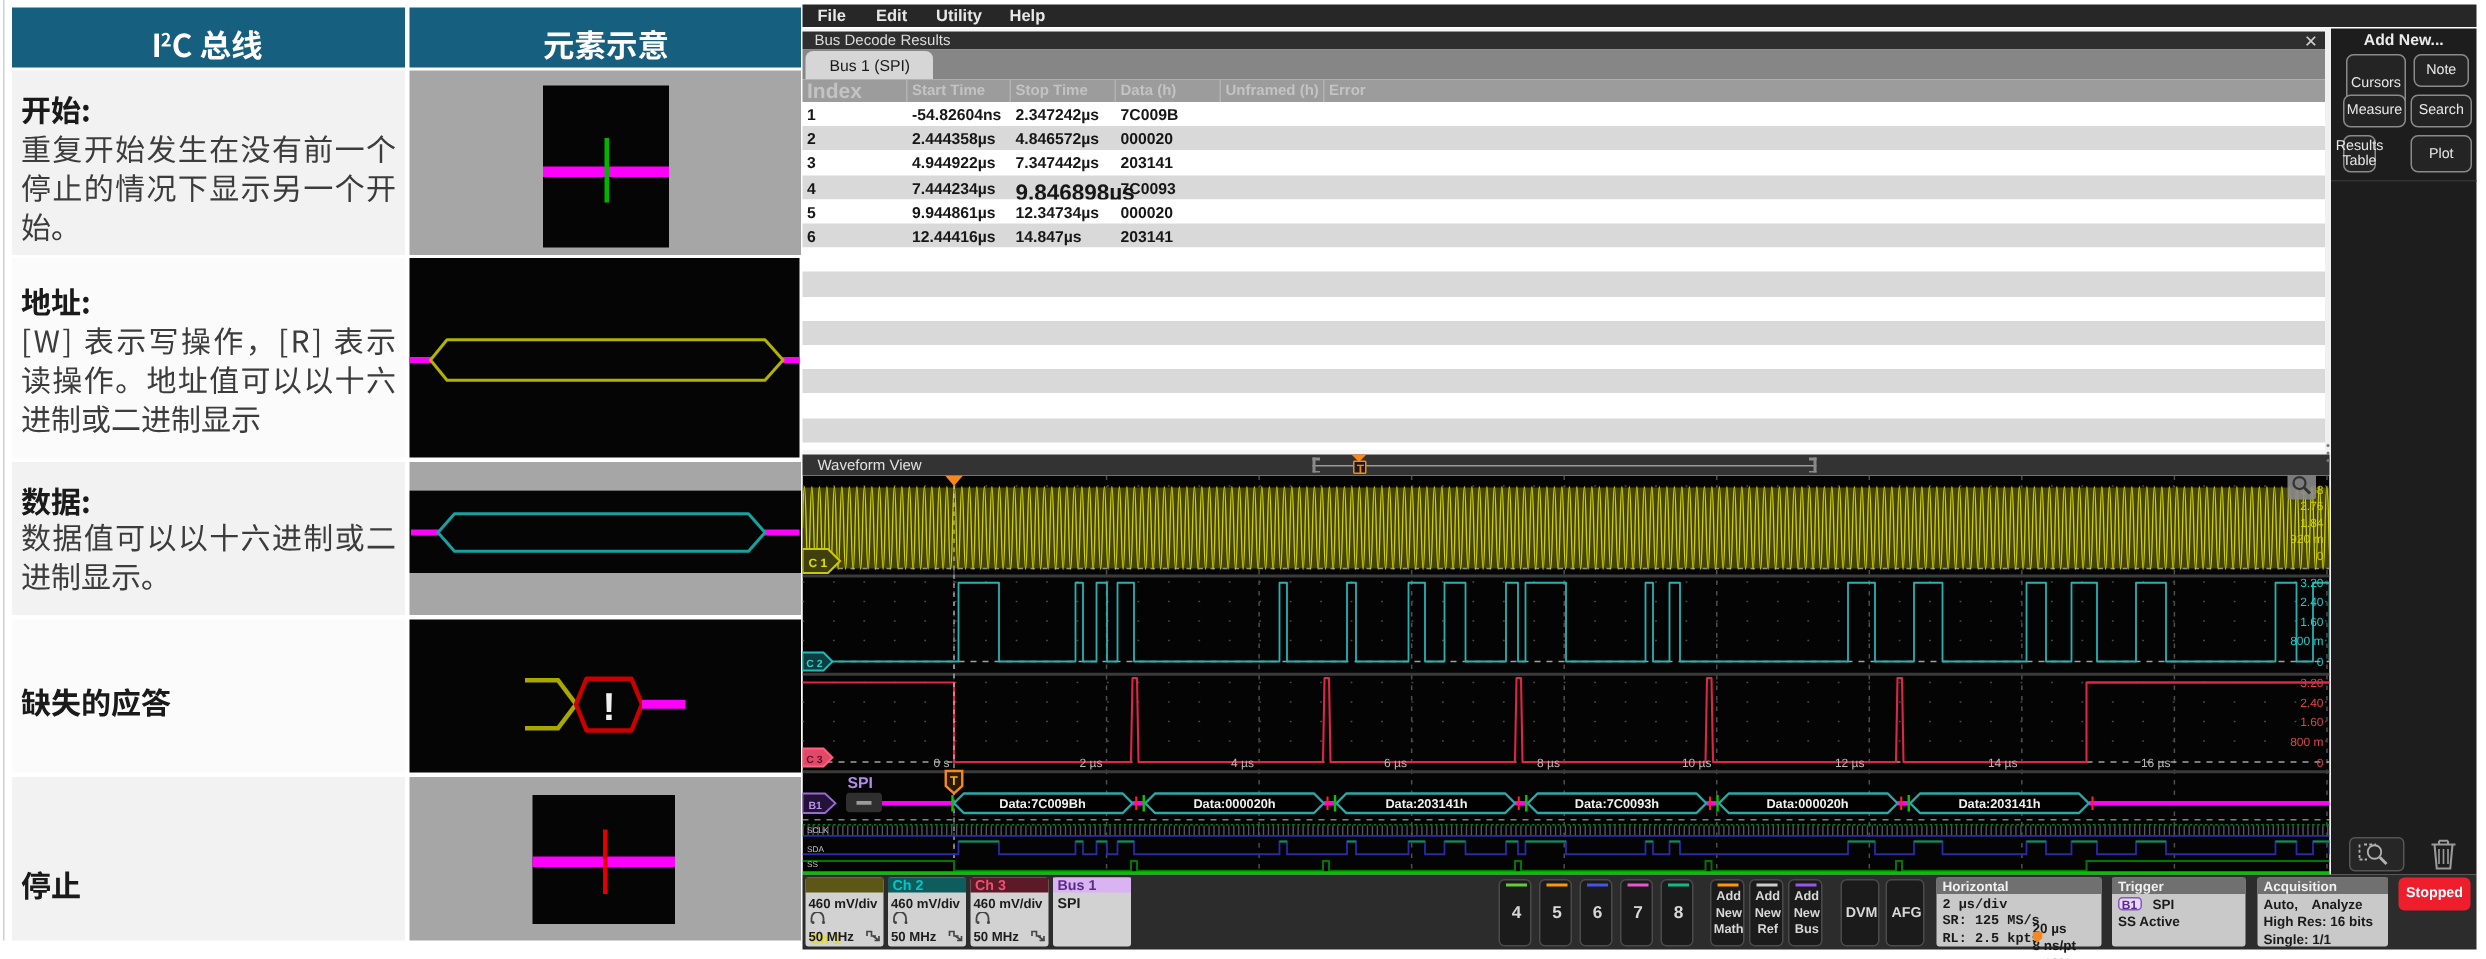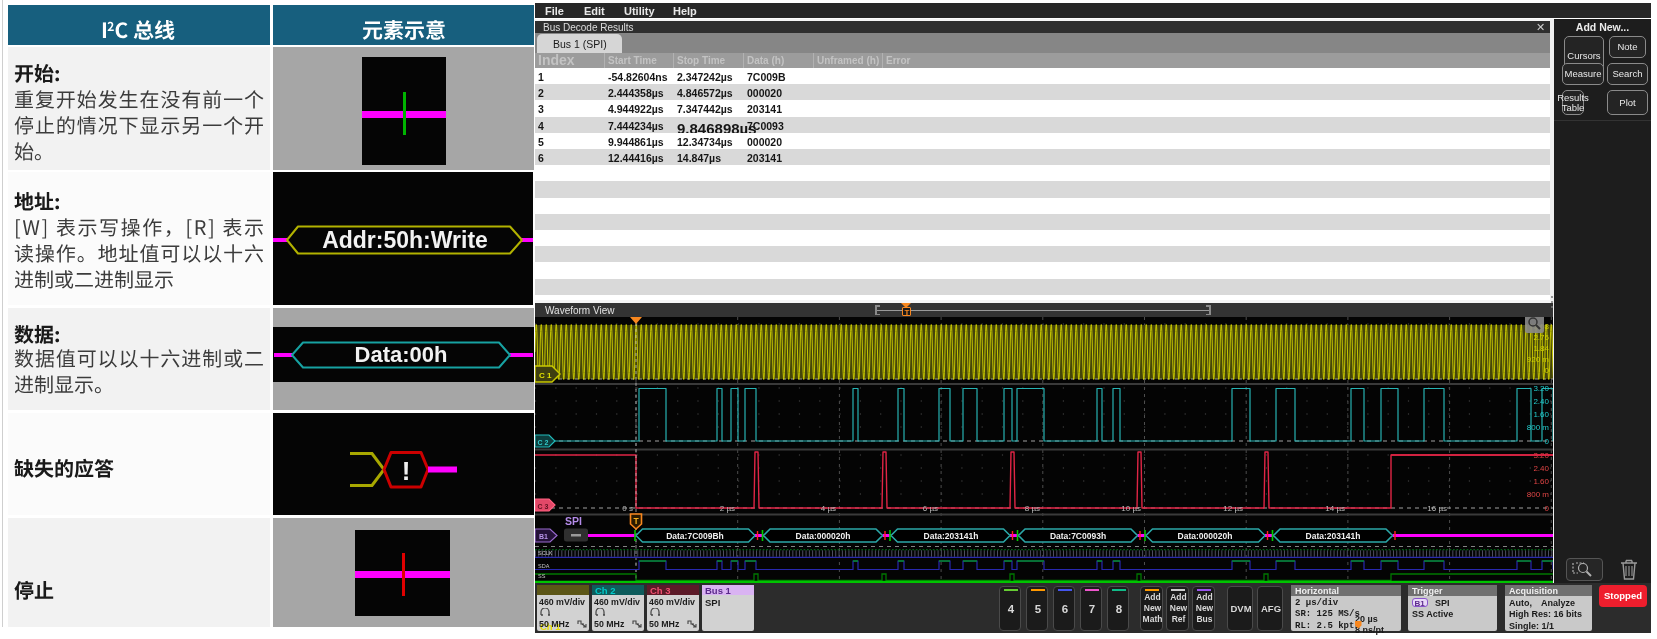--- a/index.html
+++ b/index.html
@@ -36,22 +36,20 @@
 <rect x="274" y="353" width="20" height="4" fill="#ff00ff"></rect>
 <rect x="509" y="353" width="24" height="4" fill="#ff00ff"></rect>
 <path d="M292,355 L303,342.5 L499,342.5 L510,355 L499,367.5 L303,367.5 Z" fill="#050505" stroke="#17a2a2" stroke-width="2" stroke-linejoin="round"></path>
 <path d="M350,453.5 h22 l12,16 l-12,16 h-22" fill="none" stroke="#a8a800" stroke-width="3"></path>
 <path d="M384,469.5 L391,452.5 L421,452.5 L428,469.5 L421,487 L391,487 Z" fill="#050505" stroke="#cc0000" stroke-width="3" stroke-linejoin="round"></path>
 <rect x="428" y="466.5" width="29" height="6" fill="#ff00ff"></rect>
 <text x="406" y="480" text-anchor="middle" font-family="Liberation Sans,sans-serif" font-size="26" font-weight="bold" fill="#f0f0f0">!</text>
 </g>
     </svg>
 
-<div style="position:absolute;left:288px;top:227px;width:234px;height:26px;font-family:'Liberation Sans',sans-serif;font-size:23px;font-weight:bold;color:#f2f2f2;text-align:center;line-height:26px;">Addr:50h:Write</div>
-<div style="position:absolute;left:292px;top:343px;width:218px;height:24px;font-family:'Liberation Sans',sans-serif;font-size:22px;font-weight:bold;color:#f2f2f2;text-align:center;line-height:24px;">Data:00h</div>
 
 <svg style="position:absolute;left:0;top:0;width:1657px;height:639px" viewBox="0 0 1657 639">
       <path d="M102.9 38H106V22.4H102.9Z" fill="#fff"></path>
       <path d="M107.7 31H113.8V29.5H111.8C111.4 29.5 110.8 29.5 110.3 29.6C112 28 113.3 26.2 113.3 24.6C113.3 22.9 112.2 21.8 110.5 21.8C109.3 21.8 108.5 22.3 107.6 23.2L108.6 24.2C109.1 23.7 109.6 23.2 110.3 23.2C111.1 23.2 111.6 23.8 111.6 24.7C111.6 26.1 110.2 27.8 107.7 30Z" fill="#fff"></path>
       <path d="M122.7 38.3C124.8 38.3 126.4 37.5 127.7 36L126 34.1C125.2 35 124.2 35.6 122.9 35.6C120.4 35.6 118.8 33.6 118.8 30.2C118.8 26.8 120.6 24.8 122.9 24.8C124.1 24.8 125 25.4 125.8 26.1L127.4 24.2C126.4 23.1 124.9 22.2 122.9 22.2C118.9 22.2 115.6 25.2 115.6 30.3C115.6 35.5 118.8 38.3 122.7 38.3Z M148.7 33.5C149.9 35 151.1 37 151.4 38.4L153.6 37.1C153.1 35.7 151.9 33.8 150.6 32.4ZM138.6 32.8V36.6C138.6 39 139.4 39.7 142.5 39.7C143.2 39.7 146 39.7 146.6 39.7C149 39.7 149.8 39 150.1 36.4C149.4 36.3 148.2 35.9 147.7 35.5C147.6 37.1 147.4 37.4 146.4 37.4C145.7 37.4 143.4 37.4 142.8 37.4C141.5 37.4 141.3 37.3 141.3 36.6V32.8ZM135.4 33C135.1 34.7 134.5 36.7 133.7 37.7L136 38.8C136.9 37.4 137.6 35.3 137.8 33.5ZM139.3 26.6H147.8V29.2H139.3ZM136.6 24.2V31.6H143.3L141.8 32.8C143.1 33.6 144.6 35 145.3 36L147.2 34.4C146.5 33.5 145.2 32.4 144 31.6H150.7V24.2H147.7L149.5 21.2L146.9 20.1C146.5 21.4 145.7 23 145 24.2H141.1L142.3 23.7C141.9 22.6 141 21.2 140.1 20.2L138 21.2C138.7 22.1 139.4 23.3 139.8 24.2Z M155.1 36.5 155.6 38.9C157.6 38.2 160.2 37.3 162.6 36.4L162.2 34.4C159.6 35.2 156.8 36 155.1 36.5ZM168.9 21.7C169.8 22.2 170.9 23.1 171.5 23.7L173 22.2C172.4 21.7 171.2 20.8 170.4 20.4ZM155.6 29.3C155.9 29.2 156.4 29 158.3 28.8C157.6 29.8 157 30.5 156.6 30.9C156 31.7 155.5 32.1 155 32.2C155.2 32.9 155.6 34 155.7 34.5C156.3 34.1 157.2 33.9 162.3 32.9C162.2 32.4 162.3 31.4 162.3 30.8L159 31.3C160.5 29.6 161.9 27.7 163 25.7L161 24.4C160.6 25.2 160.2 25.9 159.7 26.6L157.9 26.8C159.1 25.2 160.3 23.2 161.1 21.3L158.7 20.2C158 22.6 156.5 25.1 156.1 25.8C155.6 26.4 155.2 26.9 154.8 27C155.1 27.6 155.5 28.8 155.6 29.3ZM172.1 30.6C171.5 31.6 170.7 32.5 169.8 33.4C169.6 32.5 169.4 31.6 169.2 30.6L174.1 29.7L173.7 27.5L169 28.4L168.8 26.4L173.6 25.7L173.1 23.5L168.6 24.2C168.6 22.8 168.5 21.5 168.6 20.1H166C166 21.6 166.1 23.1 166.2 24.5L163.1 25L163.5 27.3L166.3 26.8L166.5 28.8L162.7 29.5L163.1 31.8L166.8 31.1C167 32.5 167.3 33.8 167.7 35C166 36 164 36.9 161.9 37.5C162.5 38.1 163.1 38.9 163.4 39.6C165.2 38.9 167 38.1 168.5 37.2C169.3 38.8 170.4 39.9 171.7 39.9C173.4 39.9 174.1 39.2 174.5 36.6C174 36.3 173.2 35.8 172.7 35.2C172.6 36.9 172.4 37.4 172 37.4C171.5 37.4 171 36.8 170.5 35.7C172 34.5 173.3 33.1 174.3 31.6Z" fill="#fff"></path>
       <path d="M365 21.6V24.1H380V21.6ZM363.1 27.4V29.8H367.9C367.6 33.3 367 36.2 362.7 37.8C363.2 38.3 363.9 39.2 364.2 39.8C369.3 37.8 370.2 34.2 370.6 29.8H373.8V36.3C373.8 38.7 374.4 39.5 376.8 39.5C377.2 39.5 378.8 39.5 379.3 39.5C381.5 39.5 382.1 38.4 382.3 34.6C381.7 34.5 380.6 34 380 33.6C379.9 36.6 379.8 37.2 379.1 37.2C378.7 37.2 377.5 37.2 377.2 37.2C376.5 37.2 376.4 37 376.4 36.2V29.8H381.9V27.4Z M396.1 36.6C397.8 37.5 400.1 38.8 401.1 39.7L403.1 38.2C401.9 37.3 399.6 36.1 398 35.3ZM388.6 35.3C387.5 36.4 385.5 37.3 383.6 37.9C384.2 38.3 385.1 39.2 385.5 39.7C387.3 38.9 389.5 37.6 390.9 36.2ZM386.8 32C387.2 31.9 387.9 31.8 391.4 31.6C389.8 32.2 388.6 32.6 387.9 32.8C386.5 33.3 385.7 33.5 384.8 33.6C385 34.2 385.3 35.2 385.4 35.6C386.1 35.4 387 35.3 392.7 35V37.3C392.7 37.5 392.6 37.6 392.3 37.6C391.9 37.6 390.6 37.6 389.5 37.5C389.9 38.2 390.3 39.2 390.4 39.8C392 39.8 393.1 39.8 394 39.5C394.9 39.1 395.1 38.5 395.1 37.3V34.8L399.9 34.6C400.4 35 400.8 35.4 401.1 35.8L403.1 34.5C402.2 33.5 400.4 32.1 399.1 31.2L397.2 32.3L398.1 33L392 33.2C394.7 32.4 397.3 31.3 399.8 30L398.1 28.5C397.3 29 396.4 29.4 395.5 29.8L391.3 30C392.2 29.7 393 29.3 393.8 28.8L393.3 28.4H403.2V26.5H394.7V25.7H401.1V23.9H394.7V23.1H402.2V21.3H394.7V20.1H392.2V21.3H384.9V23.1H392.2V23.9H386V25.7H392.2V26.5H383.9V28.4H390.5C389.3 29 388.2 29.5 387.7 29.6C387.1 29.9 386.6 30 386.1 30.1C386.4 30.6 386.7 31.6 386.8 32Z M408.1 30.6C407.4 32.8 406 35 404.5 36.4C405.1 36.8 406.3 37.5 406.8 37.9C408.3 36.4 409.9 33.8 410.8 31.3ZM418.1 31.5C419.5 33.6 420.9 36.3 421.3 38L424 36.9C423.4 35.1 421.9 32.5 420.5 30.5ZM407 21.5V24H421.9V21.5ZM405.1 26.6V29.1H413.2V36.9C413.2 37.2 413.1 37.3 412.7 37.3C412.3 37.3 410.8 37.3 409.6 37.2C409.9 38 410.3 39.1 410.5 39.9C412.3 39.9 413.7 39.8 414.7 39.4C415.7 39 415.9 38.3 415.9 36.9V29.1H423.9V26.6Z M431 34.8V37.1C431 39 431.6 39.7 434.3 39.7C434.8 39.7 437.1 39.7 437.7 39.7C439.7 39.7 440.4 39.1 440.6 36.7C440 36.6 439 36.3 438.5 35.9C438.4 37.4 438.3 37.6 437.5 37.6C436.9 37.6 435 37.6 434.6 37.6C433.6 37.6 433.4 37.6 433.4 37V34.8ZM440.3 35.2C441.3 36.4 442.3 38 442.7 39.1L444.9 38.1C444.4 37 443.3 35.5 442.3 34.3ZM428.4 34.5C427.9 35.8 426.9 37.2 425.8 38.1L427.9 39.4C429 38.3 429.9 36.8 430.5 35.5ZM431.2 31.4H439.9V32.3H431.2ZM431.2 29.1H439.9V29.9H431.2ZM428.8 27.5V33.9H434.2L433.3 34.7C434.4 35.3 435.9 36.2 436.6 36.8L438.1 35.3C437.6 34.9 436.8 34.3 435.9 33.9H442.4V27.5ZM432.8 23.3H438.2C438.1 23.7 437.9 24.3 437.7 24.7H433.4C433.2 24.3 433 23.7 432.8 23.3ZM433.9 20.4 434.3 21.3H427.4V23.3H432L430.4 23.6C430.5 23.9 430.7 24.4 430.8 24.7H426.4V26.7H444.7V24.7H440.2L440.9 23.6L439.2 23.3H443.5V21.3H437C436.8 20.8 436.6 20.3 436.4 19.9Z" fill="#fff"></path>
       <path d="M26.5 67.4V72.3H21.9V71.8V67.4ZM14.9 72.3V74.6H19.2C18.9 77 17.8 79.3 14.9 81.1C15.5 81.5 16.4 82.3 16.8 82.9C20.3 80.7 21.4 77.7 21.8 74.6H26.5V82.8H29V74.6H33.1V72.3H29V67.4H32.6V65.2H15.6V67.4H19.4V71.7V72.3Z M43 74.4V82.8H45.1V82H50V82.8H52.3V74.4ZM45.1 79.9V76.5H50V79.9ZM42.6 73.3C43.4 73 44.4 72.9 51.1 72.3C51.3 72.8 51.5 73.2 51.6 73.6L53.7 72.5C53.1 70.9 51.7 68.6 50.4 66.8L48.5 67.8C49 68.5 49.5 69.3 50 70.2L45.3 70.5C46.4 68.8 47.5 66.7 48.4 64.7L45.9 64C45 66.5 43.6 69.1 43.1 69.8C42.7 70.5 42.3 70.9 41.9 71C42.1 71.6 42.5 72.8 42.6 73.3ZM38.2 70.2H39.5C39.4 72.1 39.1 73.7 38.6 75.2L37.4 74.2C37.7 72.9 38 71.6 38.2 70.2ZM34.9 74.9C35.8 75.7 36.8 76.5 37.7 77.4C36.9 79 35.9 80.1 34.6 80.9C35.1 81.3 35.7 82.2 36 82.8C37.4 81.8 38.5 80.7 39.4 79.1C39.9 79.7 40.4 80.3 40.7 80.8L42.2 78.9C41.8 78.3 41.1 77.6 40.4 76.9C41.2 74.6 41.7 71.7 41.8 68.1L40.5 67.9L40.1 68H38.6C38.8 66.7 39 65.4 39.2 64.3L36.9 64.1C36.8 65.3 36.6 66.7 36.4 68H34.7V70.2H36.1C35.7 72 35.3 73.6 34.9 74.9Z M57.3 73.7C58.3 73.7 59.1 72.9 59.1 71.8C59.1 70.7 58.3 69.9 57.3 69.9C56.2 69.9 55.4 70.7 55.4 71.8C55.4 72.9 56.2 73.7 57.3 73.7ZM57.3 81.3C58.3 81.3 59.1 80.4 59.1 79.4C59.1 78.3 58.3 77.4 57.3 77.4C56.2 77.4 55.4 78.3 55.4 79.4C55.4 80.4 56.2 81.3 57.3 81.3Z" fill="#1a1a1a"></path>
       <path d="M17.2 96.2V102.4H23.2V103.8H16.5V105H23.2V106.7H15V108H33V106.7H24.7V105H31.7V103.8H24.7V102.4H31V96.2H24.7V95H32.9V93.7H24.7V92.2C27 92 29.2 91.8 30.9 91.5L30.1 90.3C27 90.9 21.3 91.3 16.7 91.4C16.8 91.7 17 92.2 17 92.6C18.9 92.5 21.1 92.4 23.2 92.3V93.7H15.2V95H23.2V96.2ZM18.6 99.8H23.2V101.3H18.6ZM24.7 99.8H29.4V101.3H24.7ZM18.6 97.3H23.2V98.8H18.6ZM24.7 97.3H29.4V98.8H24.7Z M40.7 98.2H50V99.5H40.7ZM40.7 95.8H50V97.1H40.7ZM39.2 94.7V100.6H41.4C40.3 102.1 38.5 103.5 36.8 104.5C37.1 104.7 37.6 105.2 37.8 105.4C38.6 105 39.5 104.4 40.3 103.7C41.1 104.5 42.1 105.3 43.3 105.9C40.9 106.6 38.2 107.1 35.6 107.3C35.8 107.6 36.1 108.2 36.1 108.6C39.2 108.3 42.3 107.7 45.1 106.7C47.5 107.6 50.3 108.2 53.3 108.4C53.5 108.1 53.8 107.5 54.2 107.1C51.5 107 49 106.6 46.8 106C48.7 105.1 50.2 103.9 51.3 102.4L50.3 101.8L50.1 101.9H42.1C42.4 101.5 42.7 101.1 43 100.7L42.9 100.6H51.5V94.7ZM40.2 90.2C39.3 92.2 37.6 94 35.9 95.2C36.2 95.5 36.6 96.1 36.8 96.4C37.9 95.6 38.9 94.6 39.8 93.4H52.9V92.1H40.7C41.1 91.6 41.4 91.1 41.6 90.6ZM48.9 103.1C47.9 104 46.6 104.7 45 105.3C43.5 104.7 42.2 104 41.3 103.1Z M68.8 92.9V98.6H63.2V97.8V92.9ZM56.9 98.6V100.1H61.6C61.3 102.8 60.3 105.5 56.9 107.6C57.3 107.8 57.8 108.3 58.1 108.7C61.8 106.3 62.8 103.2 63.1 100.1H68.8V108.6H70.3V100.1H74.8V98.6H70.3V92.9H74.2V91.5H57.6V92.9H61.7V97.8L61.7 98.6Z M86 100.5V108.6H87.3V107.7H93.4V108.6H94.8V100.5ZM87.3 106.4V101.8H93.4V106.4ZM85.3 98.9C85.9 98.6 86.7 98.5 94.2 98C94.4 98.5 94.7 99 94.8 99.4L96.1 98.7C95.5 97.2 94.1 94.8 92.7 93.1L91.5 93.7C92.2 94.6 92.9 95.6 93.5 96.7L87.1 97.1C88.4 95.3 89.7 92.9 90.8 90.6L89.3 90.2C88.3 92.7 86.6 95.4 86.1 96.1C85.6 96.8 85.2 97.3 84.8 97.4C85 97.8 85.2 98.5 85.3 98.9ZM80.8 95.7H83C82.8 98.3 82.3 100.4 81.7 102.2C81 101.6 80.3 101.1 79.6 100.6C80 99.2 80.4 97.5 80.8 95.7ZM78 101.2C79 101.8 80.1 102.7 81.1 103.5C80.1 105.3 79 106.6 77.5 107.4C77.8 107.7 78.2 108.2 78.4 108.6C80 107.6 81.2 106.3 82.1 104.5C82.9 105.3 83.6 106 84 106.6L84.9 105.4C84.4 104.7 83.7 103.9 82.8 103.1C83.7 100.9 84.3 98 84.5 94.4L83.6 94.3L83.4 94.3H81C81.3 92.9 81.5 91.6 81.7 90.4L80.3 90.3C80.1 91.5 79.9 92.9 79.7 94.3H77.6V95.7H79.4C79 97.8 78.5 99.7 78 101.2Z M111.1 91.2C112 92.1 113.1 93.4 113.7 94.2L114.8 93.3C114.3 92.6 113.1 91.4 112.3 90.5ZM100.5 96.5C100.7 96.3 101.4 96.2 102.7 96.2H105.5C104.1 100.4 101.9 103.6 98.2 105.9C98.6 106.1 99.2 106.7 99.4 107C102 105.4 103.9 103.4 105.3 100.9C106.1 102.4 107.1 103.7 108.3 104.8C106.5 106 104.5 106.9 102.4 107.4C102.7 107.7 103.1 108.2 103.2 108.6C105.5 108 107.6 107.1 109.4 105.8C111.2 107.1 113.4 108.1 116 108.7C116.2 108.2 116.6 107.6 116.9 107.3C114.5 106.9 112.4 106 110.6 104.8C112.3 103.3 113.7 101.3 114.5 98.7L113.5 98.3L113.2 98.3H106.5C106.7 97.7 107 96.9 107.2 96.2H116.2L116.3 94.8H107.6C107.9 93.4 108.2 91.9 108.4 90.4L106.7 90.1C106.5 91.8 106.2 93.3 105.9 94.8H102.2C102.8 93.7 103.3 92.4 103.7 91.1L102.1 90.8C101.8 92.3 101 93.9 100.8 94.3C100.5 94.8 100.3 95.1 100 95.1C100.2 95.5 100.4 96.2 100.5 96.5ZM109.4 103.9C108 102.8 107 101.4 106.2 99.8H112.5C111.8 101.4 110.7 102.8 109.4 103.9Z M123.3 90.5C122.6 93.4 121.3 96.2 119.6 97.9C120 98.1 120.7 98.6 121 98.8C121.7 97.9 122.4 96.8 123.1 95.5H127.8V100H121.8V101.4H127.8V106.5H119.6V108H137.5V106.5H129.4V101.4H135.8V100H129.4V95.5H136.6V94.1H129.4V90.2H127.8V94.1H123.7C124.2 93.1 124.5 92 124.8 90.9Z M147.3 90.2C147 91.2 146.6 92.3 146.2 93.3H140.7V94.7H145.6C144.3 97.3 142.5 99.7 140.2 101.3C140.5 101.6 140.8 102.3 141 102.7C141.8 102.1 142.6 101.4 143.3 100.6V108.5H144.8V98.9C145.8 97.6 146.6 96.2 147.3 94.7H158.2V93.3H147.9C148.2 92.4 148.6 91.5 148.8 90.6ZM151.4 95.8V99.6H146.9V101H151.4V106.7H146.1V108.1H158.2V106.7H152.9V101H157.5V99.6H152.9V95.8Z M162 91.5C163.3 92.2 164.9 93.2 165.7 93.9L166.5 92.6C165.7 92 164.1 91.1 162.9 90.5ZM161.1 97C162.3 97.6 163.9 98.5 164.8 99.1L165.6 97.9C164.7 97.3 163.1 96.4 161.9 95.9ZM161.7 107.3 162.9 108.3C164 106.5 165.4 103.9 166.4 101.8L165.3 100.9C164.2 103.2 162.7 105.8 161.7 107.3ZM169.3 90.9V93.2C169.3 94.7 168.8 96.4 166.1 97.6C166.4 97.9 167 98.4 167.2 98.8C170.1 97.3 170.7 95.1 170.7 93.2V92.3H174.6V95.3C174.6 97 175 97.6 176.4 97.6C176.7 97.6 178 97.6 178.3 97.6C178.7 97.6 179.2 97.5 179.5 97.4C179.4 97.1 179.4 96.4 179.3 96C179.1 96.1 178.6 96.1 178.3 96.1C178 96.1 176.8 96.1 176.5 96.1C176.2 96.1 176.1 95.9 176.1 95.3V90.9ZM176 100.4C175.3 102 174.1 103.2 172.7 104.3C171.4 103.2 170.3 101.9 169.6 100.4ZM167.2 99V100.4H168.5L168.1 100.6C168.9 102.4 170 103.9 171.5 105.1C169.7 106.1 167.7 106.8 165.7 107.2C166 107.6 166.3 108.2 166.5 108.6C168.7 108.1 170.8 107.3 172.7 106.1C174.4 107.3 176.4 108.1 178.7 108.6C178.9 108.2 179.3 107.6 179.7 107.2C177.5 106.8 175.6 106.1 174 105.1C175.8 103.7 177.3 101.8 178.1 99.4L177.1 99L176.8 99Z M189.1 90.2C188.9 91.1 188.6 91.9 188.2 92.8H182.5V94.2H187.6C186.3 96.8 184.5 99.3 182.1 100.9C182.4 101.2 182.8 101.7 183 102.1C184.3 101.2 185.4 100.1 186.4 98.9V108.6H187.9V104.6H196.2V106.7C196.2 107 196.1 107.1 195.8 107.1C195.4 107.1 194.2 107.2 192.9 107.1C193.1 107.5 193.3 108.1 193.4 108.5C195.1 108.5 196.2 108.5 196.9 108.3C197.5 108.1 197.7 107.6 197.7 106.7V96.5H188C188.5 95.8 188.9 95 189.2 94.2H200.1V92.8H189.8C190.1 92.1 190.4 91.3 190.6 90.6ZM187.9 101.2H196.2V103.3H187.9ZM187.9 99.9V97.9H196.2V99.9Z M214.3 96.7V104.9H215.7V96.7ZM218.3 96.1V106.7C218.3 107 218.2 107.1 217.9 107.1C217.6 107.1 216.5 107.1 215.3 107.1C215.5 107.5 215.7 108.1 215.8 108.5C217.3 108.5 218.4 108.5 219 108.3C219.6 108 219.8 107.6 219.8 106.7V96.1ZM216.6 90.1C216.2 91.1 215.4 92.4 214.8 93.4H208.8L209.7 93C209.4 92.2 208.5 91 207.7 90.2L206.3 90.7C207.1 91.5 207.8 92.6 208.2 93.4H203.2V94.7H221.1V93.4H216.5C217 92.5 217.7 91.5 218.2 90.6ZM210.4 101V103H205.9V101ZM210.4 99.8H205.9V97.8H210.4ZM204.5 96.5V108.5H205.9V104.2H210.4V106.9C210.4 107.1 210.3 107.2 210 107.2C209.7 107.2 208.8 107.2 207.8 107.2C208 107.6 208.2 108.1 208.3 108.5C209.7 108.5 210.6 108.5 211.1 108.3C211.7 108 211.8 107.6 211.8 106.9V96.5Z M224 98.4V100H242.3V98.4Z M253.2 96.1V108.6H254.8V96.1ZM254.1 90.2C252.1 93.5 248.5 96.4 244.7 98.1C245.1 98.4 245.6 99 245.8 99.5C248.9 98 251.9 95.6 254 92.9C256.7 96 259.3 97.9 262.3 99.5C262.5 99 263 98.4 263.4 98.1C260.3 96.6 257.5 94.7 254.9 91.7L255.5 90.8Z" fill="#3c3c3c"></path>
       <path d="M23.3 121.4H29.9V123.1H23.3ZM22 120.4V124.2H31.3V120.4ZM20.2 125.5V128.7H21.5V126.7H31.7V128.7H33V125.5ZM25.3 116.5C25.6 116.9 25.8 117.5 26.1 118H20.5V119.3H33V118H27.7C27.4 117.4 27 116.7 26.6 116.1ZM22 128.2V129.4H25.9V132.9C25.9 133.1 25.8 133.2 25.5 133.2C25.2 133.2 24.1 133.2 22.9 133.2C23.1 133.6 23.3 134.1 23.3 134.5C24.9 134.5 25.9 134.5 26.6 134.3C27.2 134.1 27.4 133.7 27.4 132.9V129.4H31.2V128.2ZM19.3 116.2C18.2 119.3 16.5 122.3 14.6 124.2C14.9 124.6 15.3 125.3 15.5 125.7C16.1 125.1 16.6 124.3 17.2 123.5V134.6H18.6V121.2C19.4 119.8 20.1 118.2 20.6 116.7Z M38.7 120.6V132.1H35.9V133.6H53.9V132.1H46.4V124.4H53V122.9H46.4V116.3H44.9V132.1H40.2V120.6Z M66.9 124.5C68 126 69.3 128 69.9 129.2L71.2 128.4C70.5 127.2 69.2 125.3 68 123.9ZM60.6 116.2C60.5 117.1 60.1 118.4 59.8 119.4H57.6V134.1H58.9V132.5H64.5V119.4H61.2C61.5 118.6 61.9 117.4 62.2 116.4ZM58.9 120.8H63.1V125H58.9ZM58.9 131.1V126.3H63.1V131.1ZM67.8 116.1C67.1 118.9 66.1 121.6 64.7 123.4C65 123.6 65.7 124 65.9 124.3C66.6 123.3 67.3 122.1 67.8 120.7H72.9C72.7 128.8 72.4 131.8 71.7 132.5C71.5 132.8 71.3 132.9 70.9 132.9C70.4 132.9 69.2 132.8 67.9 132.7C68.2 133.1 68.4 133.8 68.4 134.2C69.5 134.2 70.7 134.3 71.4 134.2C72.1 134.1 72.5 134 73 133.4C73.8 132.4 74.1 129.3 74.4 120.1C74.4 119.9 74.4 119.4 74.4 119.4H68.4C68.7 118.4 69 117.4 69.2 116.4Z M79.8 116.2V134.6H81.1V116.2ZM78.2 120.1C78.1 121.6 77.7 123.8 77.3 125.2L78.4 125.6C78.9 124.1 79.2 121.8 79.3 120.2ZM81.3 119.5C81.7 120.5 82.2 121.7 82.4 122.5L83.4 122C83.2 121.2 82.7 120 82.3 119.1ZM85.6 128.8H92.9V130.3H85.6ZM85.6 127.7V126.2H92.9V127.7ZM88.5 116.2V117.8H83.4V118.9H88.5V120.2H83.9V121.3H88.5V122.7H82.8V123.8H95.9V122.7H90V121.3H94.8V120.2H90V118.9H95.3V117.8H90V116.2ZM84.2 125V134.6H85.6V131.5H92.9V132.9C92.9 133.1 92.8 133.2 92.5 133.2C92.2 133.3 91.3 133.3 90.3 133.2C90.4 133.6 90.6 134.1 90.7 134.5C92.1 134.5 93 134.5 93.6 134.3C94.1 134.1 94.3 133.7 94.3 132.9V125Z M99.1 118.3C100.3 119.3 101.8 120.8 102.4 121.8L103.6 120.7C102.9 119.7 101.4 118.3 100.1 117.3ZM98.4 131.2 99.6 132.3C100.9 130.4 102.3 127.9 103.4 125.7L102.4 124.7C101.2 127 99.6 129.7 98.4 131.2ZM106.4 118.6H114.1V124H106.4ZM105 117.1V125.4H107.3C107.1 129.5 106.4 132 102.5 133.4C102.8 133.7 103.3 134.2 103.4 134.6C107.7 133 108.5 130 108.8 125.4H111.2V132.3C111.2 133.8 111.5 134.3 113.1 134.3C113.4 134.3 114.8 134.3 115.1 134.3C116.5 134.3 116.9 133.5 117 130.4C116.6 130.3 116 130.1 115.7 129.8C115.6 132.5 115.5 132.9 115 132.9C114.7 132.9 113.5 132.9 113.3 132.9C112.7 132.9 112.6 132.8 112.6 132.2V125.4H115.6V117.1Z M119.6 117.7V119.2H127.4V134.6H128.9V124C131.2 125.2 133.9 126.9 135.3 128L136.4 126.6C134.8 125.4 131.6 123.6 129.2 122.5L128.9 122.8V119.2H137.5V117.7Z M144.3 121.6H154.6V123.7H144.3ZM144.3 118.4H154.6V120.4H144.3ZM142.9 117.2V124.9H156.1V117.2ZM155.9 126.4C155.2 127.7 154 129.4 153.1 130.5L154.3 131.1C155.2 130 156.3 128.4 157.2 127ZM141.9 127.1C142.8 128.3 143.7 130.1 144.2 131.1L145.4 130.5C145 129.5 143.9 127.8 143.1 126.6ZM150.9 125.7V132.2H147.9V125.7H146.5V132.2H140.3V133.7H158.7V132.2H152.3V125.7Z M165 126C164.2 128.2 162.7 130.5 161.1 131.9C161.4 132.1 162.1 132.5 162.4 132.8C164 131.2 165.6 128.9 166.6 126.4ZM174 126.6C175.5 128.5 177 131.1 177.5 132.8L179 132.1C178.4 130.4 176.9 127.9 175.4 126ZM163.3 117.7V119.2H177.4V117.7ZM161.6 122.5V124H169.6V132.6C169.6 132.9 169.5 133 169.1 133C168.7 133.1 167.4 133.1 166 133C166.3 133.5 166.5 134.1 166.6 134.6C168.4 134.6 169.5 134.6 170.2 134.3C171 134.1 171.2 133.6 171.2 132.6V124H179.2V122.5Z M186 118.6H196.6V122.9H186ZM184.5 117.1V124.4H190.2C190.1 125.1 190 125.7 189.9 126.4H182.7V127.8H189.5C188.7 130.3 186.9 132.2 182.3 133.3C182.6 133.6 183 134.2 183.1 134.6C188.3 133.3 190.3 130.9 191.2 127.8H197.3C197 131.1 196.8 132.6 196.3 133C196.1 133.2 195.9 133.2 195.5 133.2C195 133.2 193.8 133.2 192.5 133.1C192.8 133.5 193 134.1 193 134.5C194.3 134.6 195.5 134.6 196.1 134.6C196.8 134.5 197.3 134.4 197.7 134C198.3 133.3 198.6 131.5 198.9 127.1C198.9 126.9 199 126.4 199 126.4H191.5C191.6 125.7 191.7 125.1 191.7 124.4H198.1V117.1Z M203.1 124.4V126H221.4V124.4Z M232.3 122.1V134.6H233.9V122.1ZM233.2 116.2C231.2 119.5 227.6 122.4 223.8 124.1C224.2 124.4 224.7 125 224.9 125.5C228 124 231 121.6 233.1 118.9C235.8 122 238.4 123.9 241.4 125.5C241.6 125 242.1 124.4 242.5 124.1C239.4 122.6 236.6 120.7 234 117.7L234.6 116.8Z M257 118.9V124.6H251.4V123.8V118.9ZM245 124.6V126.1H249.8C249.5 128.8 248.5 131.5 245.1 133.6C245.5 133.8 246 134.3 246.3 134.7C250 132.3 251 129.2 251.3 126.1H257V134.6H258.5V126.1H263V124.6H258.5V118.9H262.4V117.5H245.8V118.9H249.9V123.8L249.8 124.6Z" fill="#3c3c3c"></path>
       <path d="M23.2 152.5V160.6H24.6V159.7H30.7V160.6H32.1V152.5ZM24.6 158.4V153.8H30.7V158.4ZM22.6 150.9C23.2 150.6 24 150.5 31.5 150C31.7 150.5 31.9 151 32.1 151.4L33.4 150.7C32.8 149.2 31.4 146.8 30 145.1L28.8 145.7C29.5 146.6 30.2 147.6 30.8 148.7L24.4 149.1C25.7 147.3 27 144.9 28.1 142.6L26.5 142.2C25.5 144.7 23.9 147.4 23.4 148.1C22.9 148.8 22.5 149.3 22.1 149.4C22.3 149.8 22.5 150.5 22.6 150.9ZM18 147.7H20.3C20.1 150.3 19.6 152.4 18.9 154.2C18.3 153.6 17.6 153.1 16.9 152.6C17.3 151.2 17.7 149.5 18 147.7ZM15.3 153.2C16.3 153.8 17.4 154.7 18.3 155.5C17.4 157.3 16.2 158.6 14.8 159.4C15.1 159.7 15.5 160.2 15.7 160.6C17.2 159.6 18.5 158.3 19.4 156.5C20.2 157.3 20.8 158 21.3 158.6L22.2 157.4C21.7 156.7 20.9 155.9 20.1 155.1C21 152.9 21.5 150 21.8 146.4L20.9 146.3L20.7 146.3H18.3C18.6 144.9 18.8 143.6 19 142.4L17.6 142.3C17.4 143.5 17.2 144.9 17 146.3H14.9V147.7H16.7C16.3 149.8 15.8 151.7 15.3 153.2Z M37.9 154.1C36.2 154.1 34.8 155.5 34.8 157.2C34.8 158.9 36.2 160.2 37.9 160.2C39.6 160.2 40.9 158.9 40.9 157.2C40.9 155.5 39.6 154.1 37.9 154.1ZM37.9 159.2C36.8 159.2 35.9 158.3 35.9 157.2C35.9 156.1 36.8 155.1 37.9 155.1C39 155.1 39.9 156.1 39.9 157.2C39.9 158.3 39 159.2 37.9 159.2Z" fill="#3c3c3c"></path>

